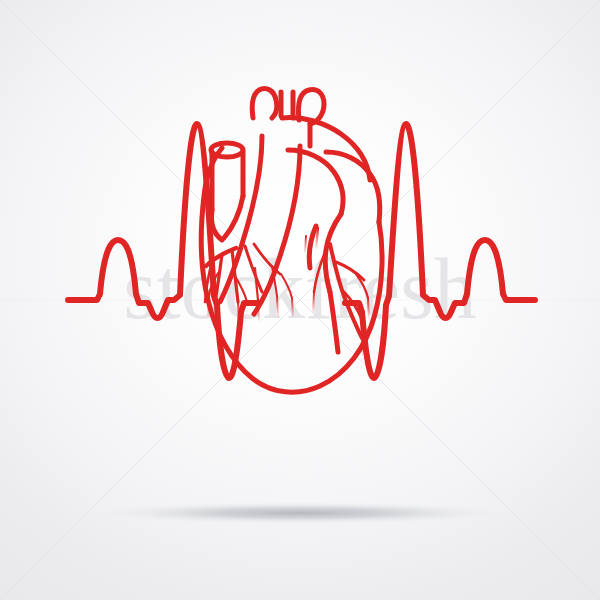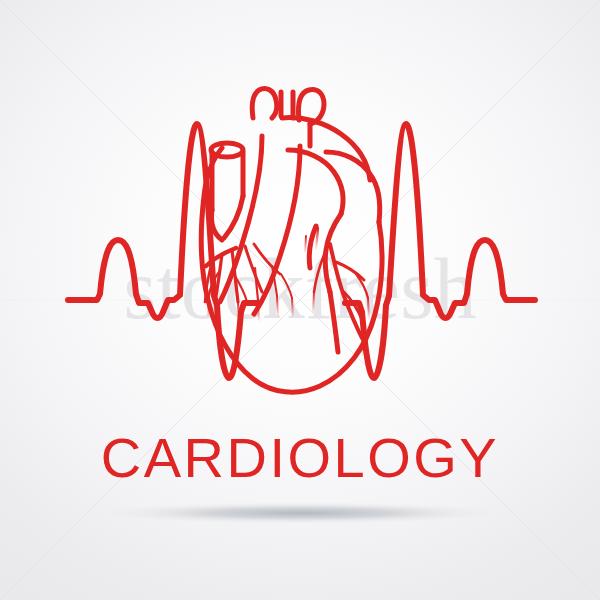--- a/index.html
+++ b/index.html
@@ -236,15 +236,14 @@
       <path stroke="url(#fade)" stroke-width="2" d="M 314 292 L 313 314"></path>
       <path stroke="url(#fade)" stroke-width="2" d="M 338 352 L 338 368"></path>
 
       <path stroke="url(#fade)" stroke-width="2.4" d="M 318 228 L 316 250"></path>
       <path stroke="url(#fade)" stroke-width="2" d="M 306 236 L 305 254"></path>
     </g>
 
     <ellipse cx="300" cy="513" rx="200" ry="11" fill="url(#shadowGrad)"></ellipse>
   </svg>
 
-  <div class="logo-title" style="color: rgb(224, 37, 37); font-size: 56px; letter-spacing: 2.5px;">CARDIOLOGY</div>
 
 </div>
 
 </body></html>

